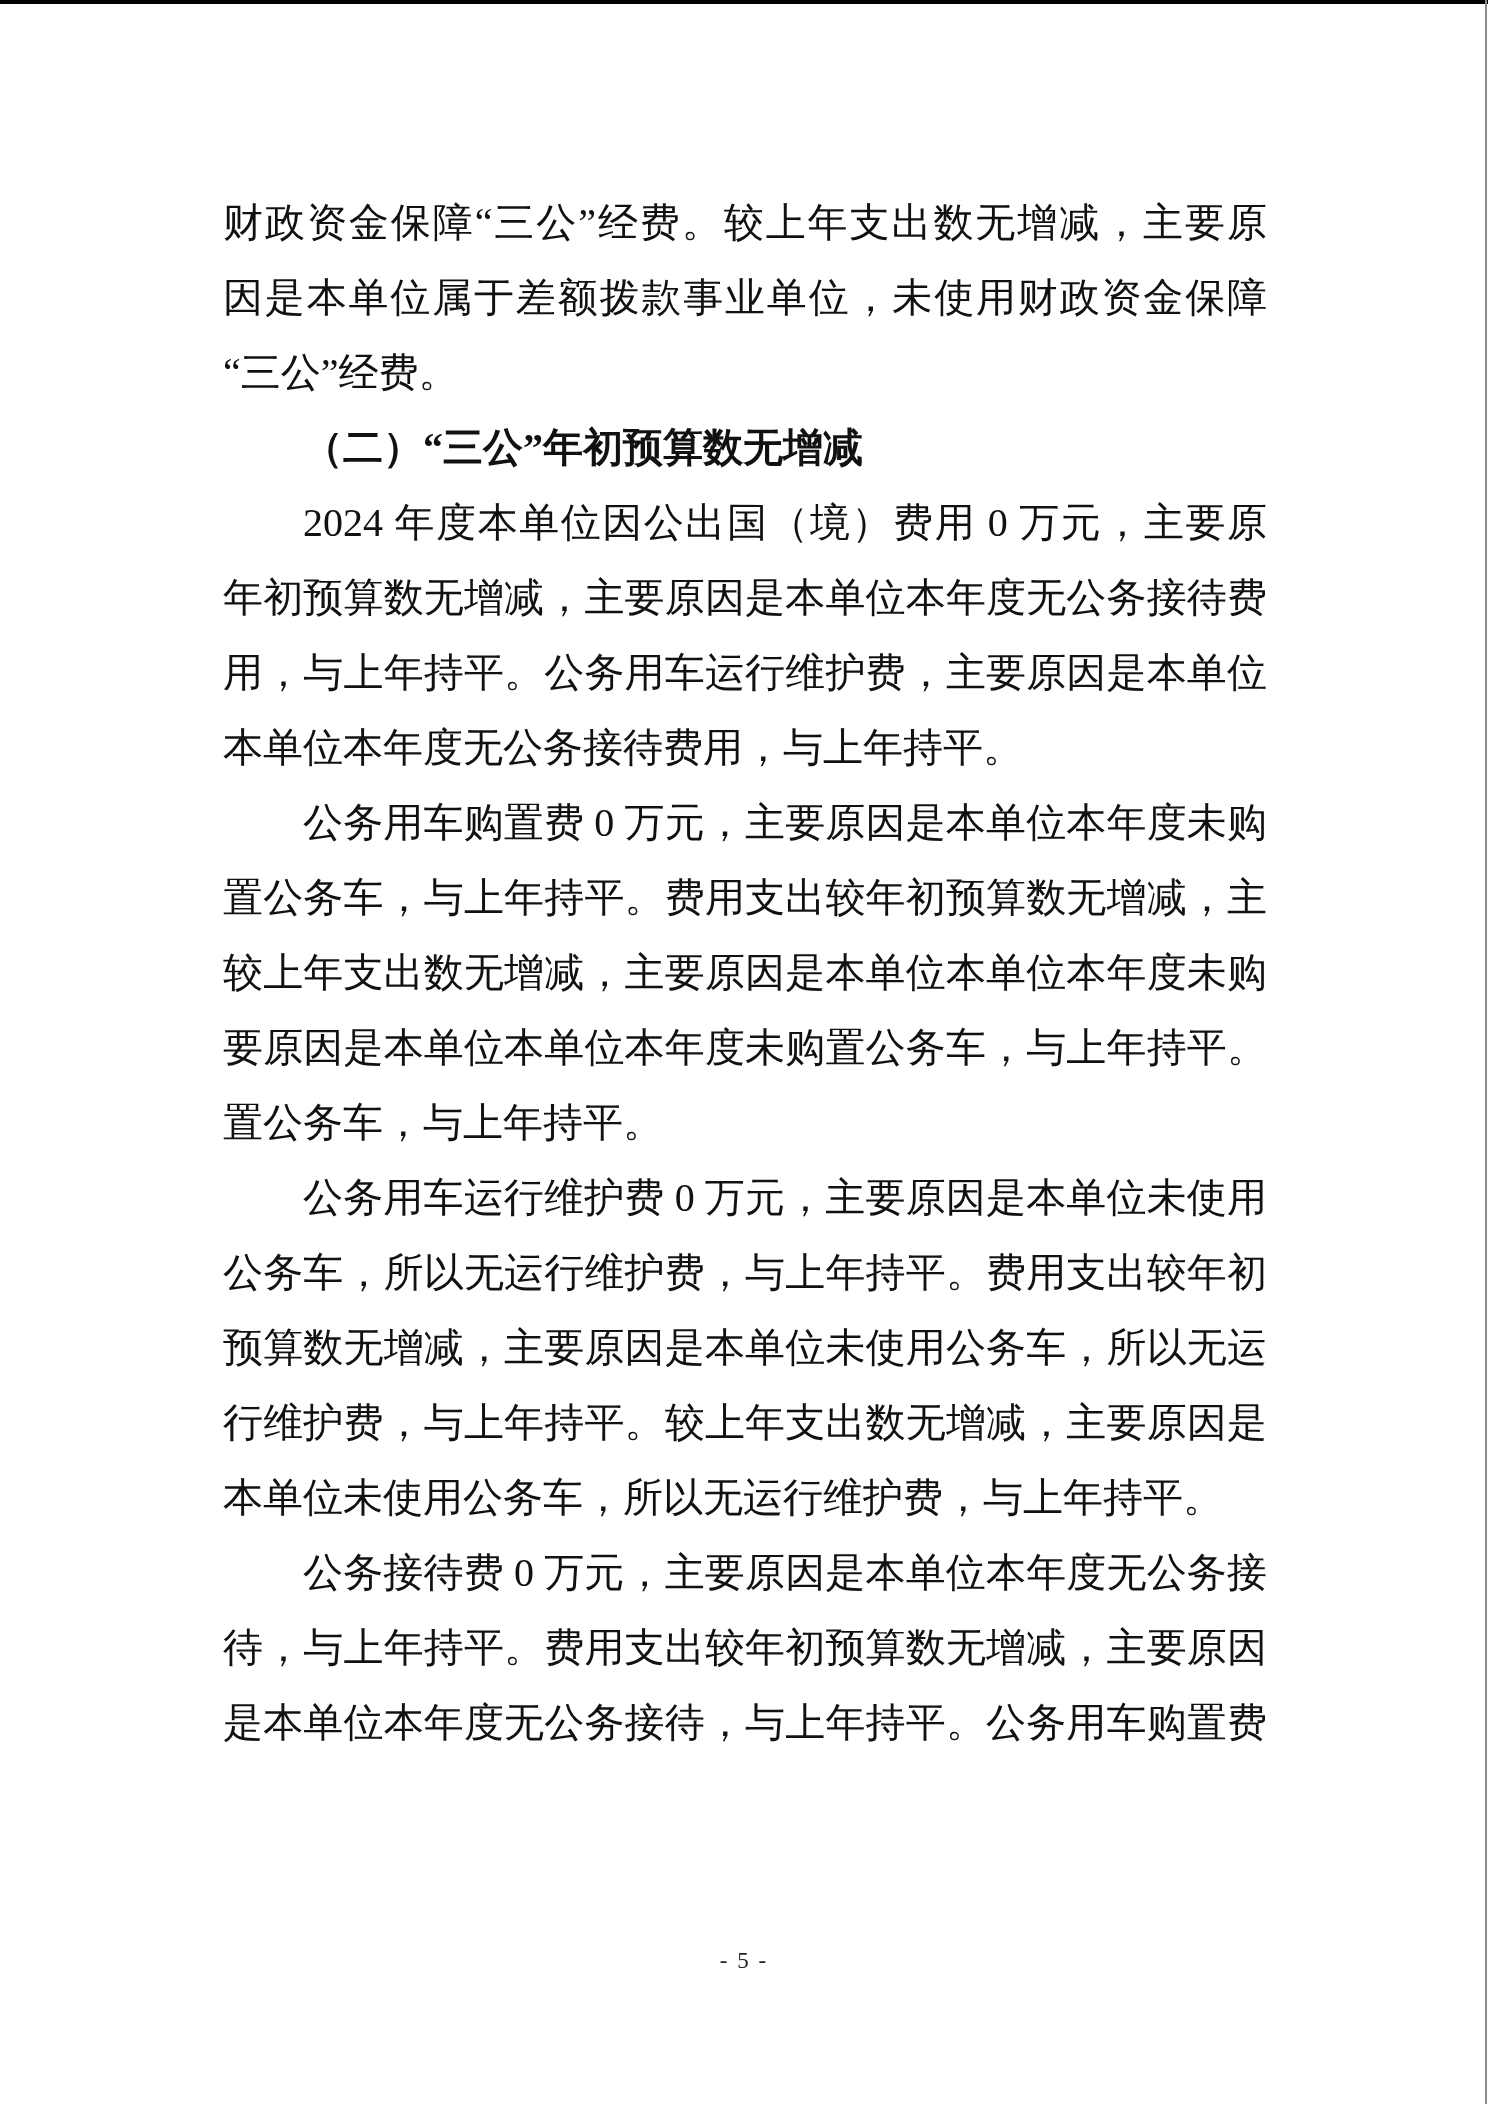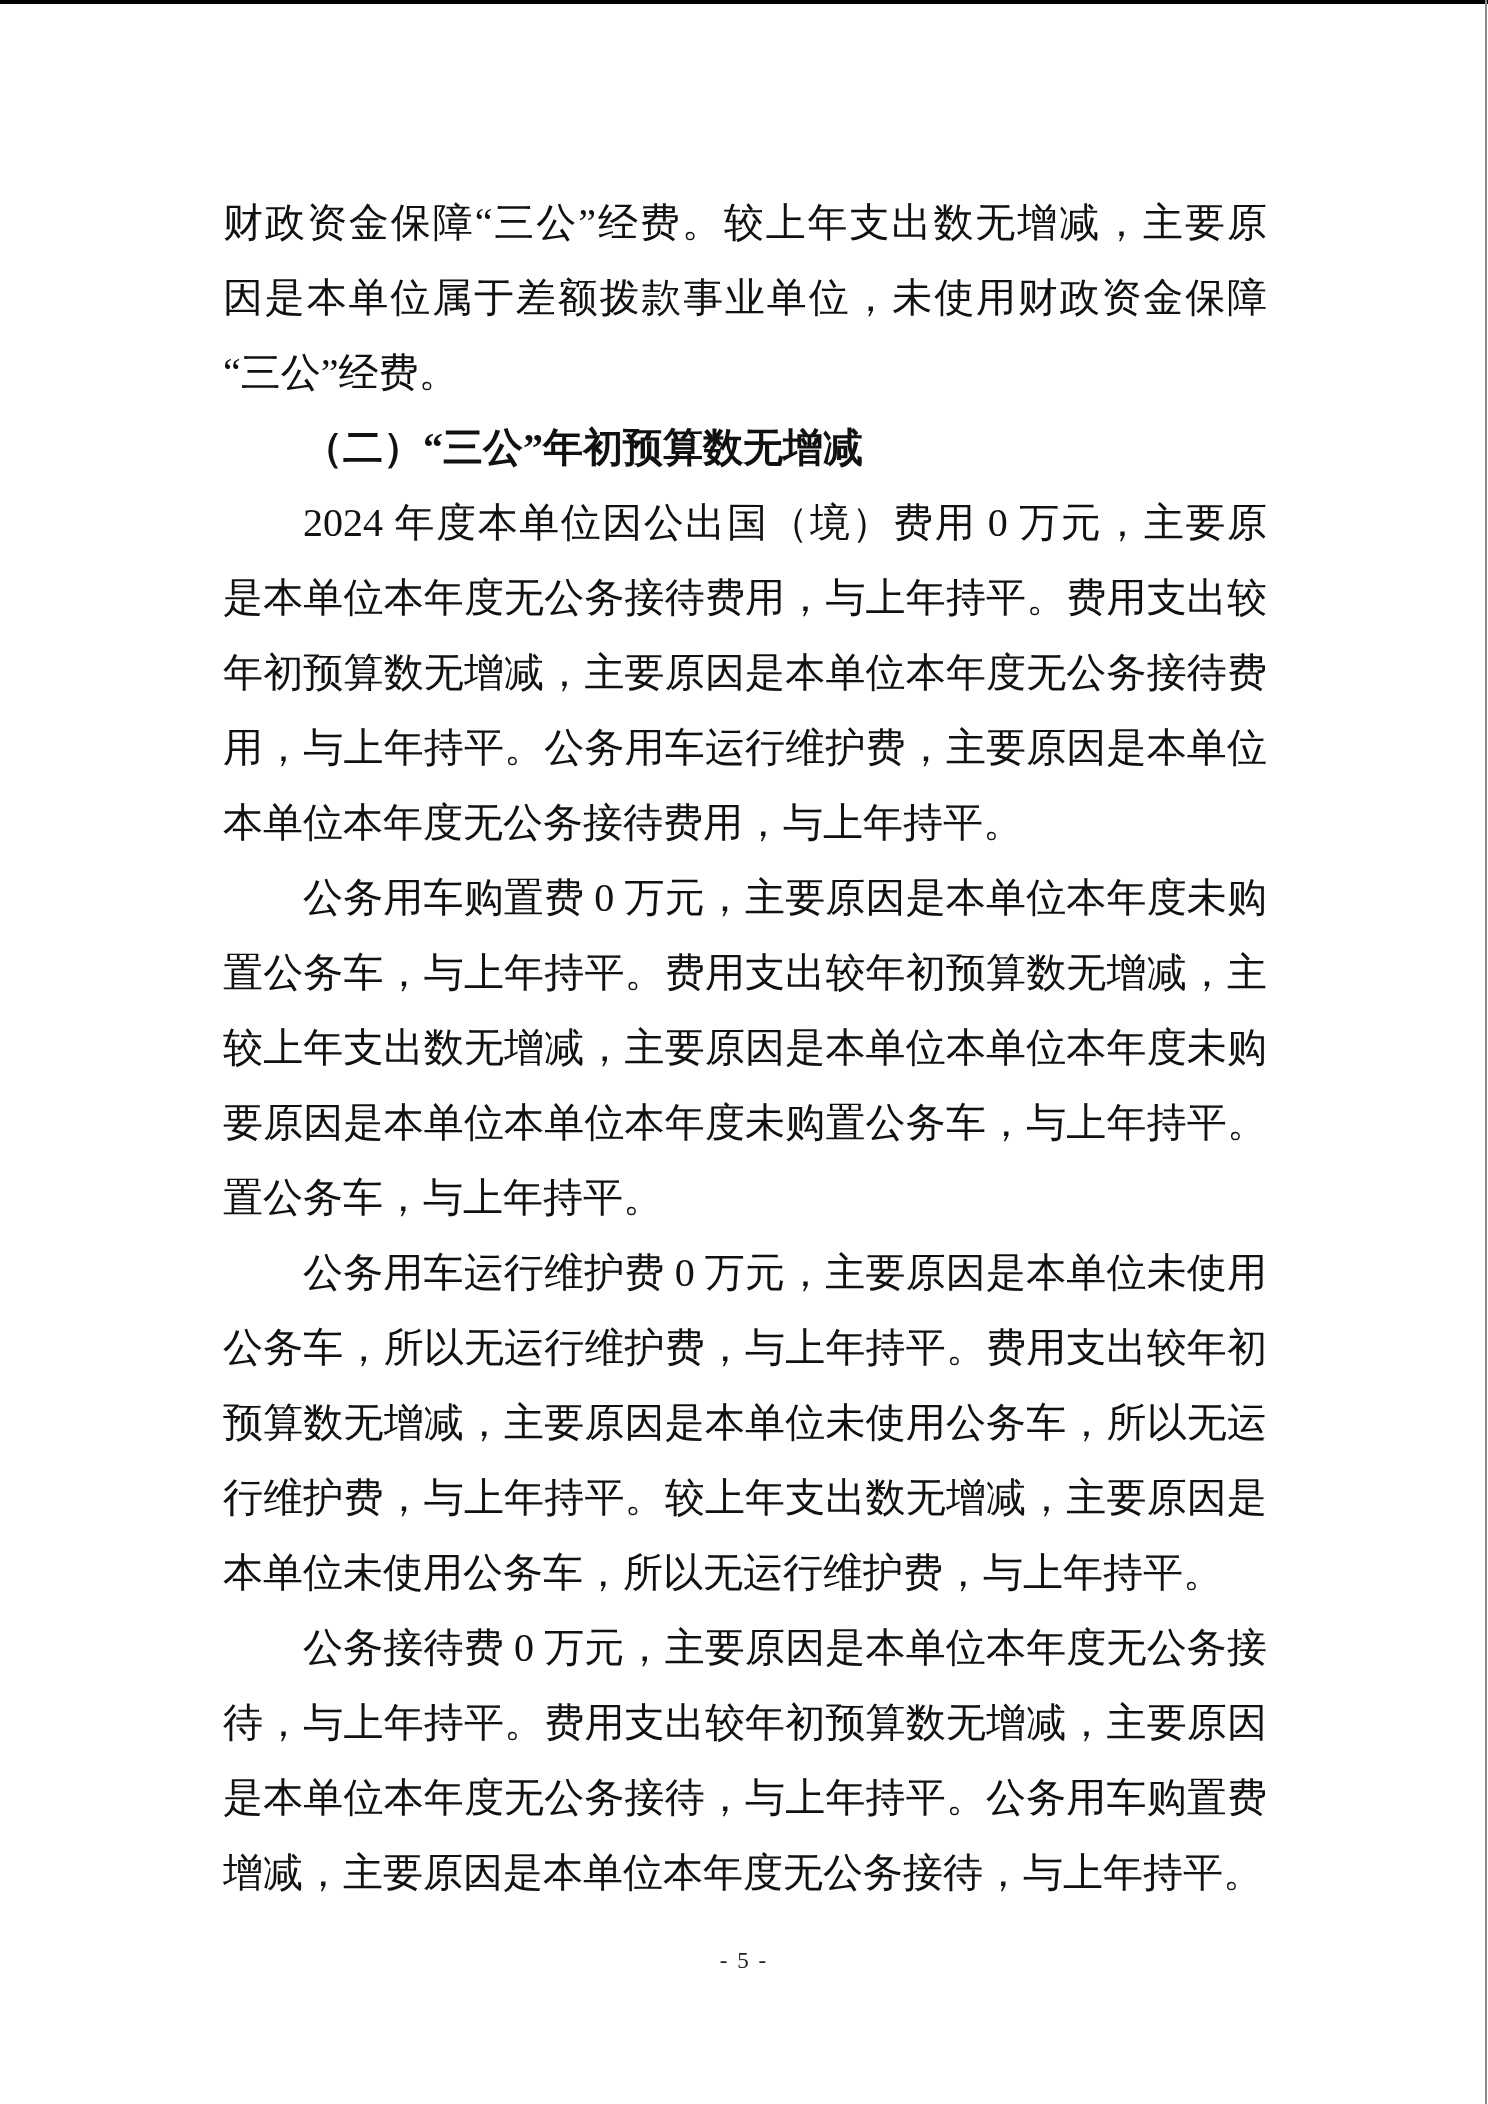--- a/index.html
+++ b/index.html
@@ -70,21 +70,20 @@
 
   <div class="content-column">
       <div class="paragraph">
         <div class="text-line">财政资金保障“三公”经费。较上年支出数无增减，主要原</div>
         <div class="text-line">因是本单位属于差额拨款事业单位，未使用财政资金保障</div>
         <div class="text-line last">“三公”经费。</div>
       </div>
       <div class="section-heading">（二）“三公”年初预算数无增减</div>
       <div class="paragraph">
         <div class="text-line indent">2024 年度本单位因公出国（境）费用 0 万元，主要原因</div>
-        <div class="text-line">是本单位本年度无公务接待费用，与上年持平。费用支出较</div>
         <div class="text-line">年初预算数无增减，主要原因是本单位本年度无公务接待费</div>
         <div class="text-line">用，与上年持平。公务用车运行维护费，主要原因是本单位</div>
         <div class="text-line last">本单位本年度无公务接待费用，与上年持平。</div>
       </div>
       <div class="paragraph">
         <div class="text-line indent">公务用车购置费 0 万元，主要原因是本单位本年度未购</div>
         <div class="text-line">置公务车，与上年持平。费用支出较年初预算数无增减，主</div>
         <div class="text-line">较上年支出数无增减，主要原因是本单位本单位本年度未购</div>
         <div class="text-line">要原因是本单位本单位本年度未购置公务车，与上年持平。</div>
         <div class="text-line last">置公务车，与上年持平。</div>
@@ -93,18 +92,17 @@
         <div class="text-line indent">公务用车运行维护费 0 万元，主要原因是本单位未使用</div>
         <div class="text-line">公务车，所以无运行维护费，与上年持平。费用支出较年初</div>
         <div class="text-line">预算数无增减，主要原因是本单位未使用公务车，所以无运</div>
         <div class="text-line">行维护费，与上年持平。较上年支出数无增减，主要原因是</div>
         <div class="text-line last">本单位未使用公务车，所以无运行维护费，与上年持平。</div>
       </div>
       <div class="paragraph">
         <div class="text-line indent">公务接待费 0 万元，主要原因是本单位本年度无公务接</div>
         <div class="text-line">待，与上年持平。费用支出较年初预算数无增减，主要原因</div>
         <div class="text-line">是本单位本年度无公务接待，与上年持平。公务用车购置费</div>
-        <div class="text-line last">增减，主要原因是本单位本年度无公务接待，与上年持平。</div>
       </div>
     </div>
 
   <div class="page-footer">- 5 -</div>
 </div>
 
 </body></html>

